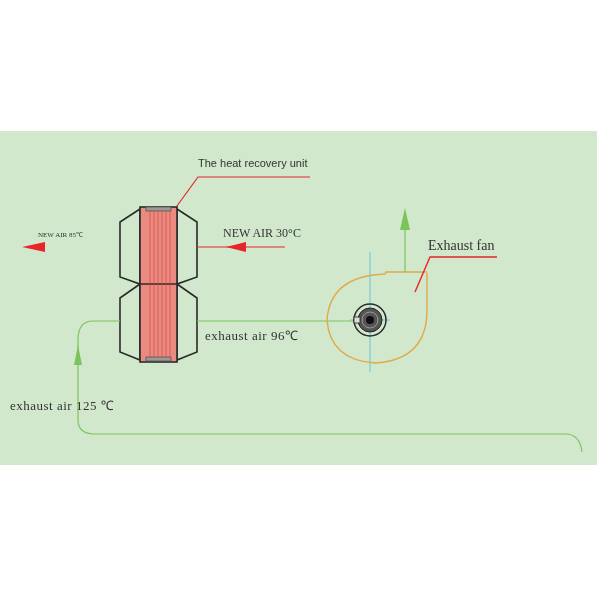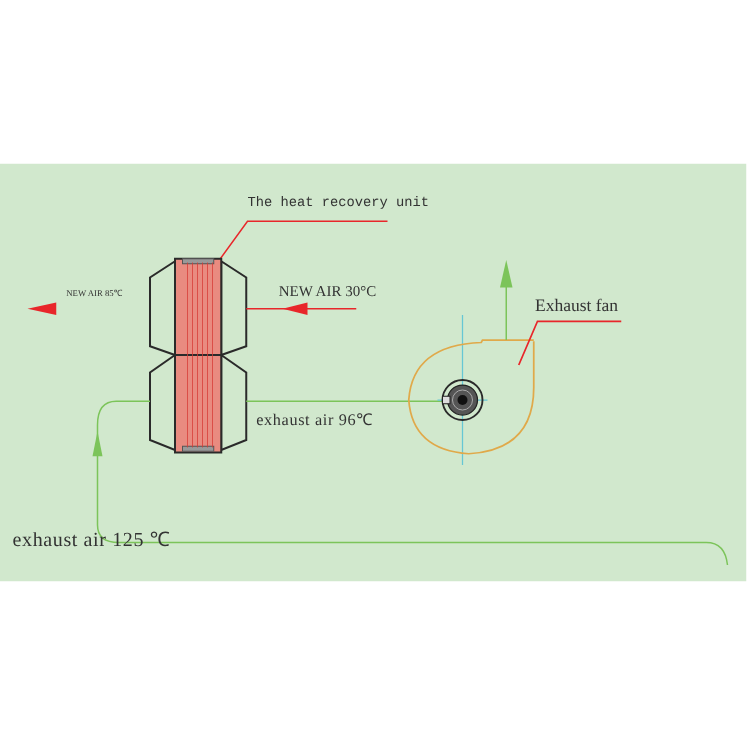--- a/index.html
+++ b/index.html
@@ -1,20 +1,20 @@
 <!DOCTYPE html>
 <html><head>
 <meta charset="utf-8">
 <style>
   html, body { margin: 0; padding: 0; background: #ffffff; }
   body { width: 600px; height: 600px; position: relative; overflow: hidden; font-family: "Liberation Serif", serif; }
   .panel { position: absolute; left: 0; top: 131px; width: 597px; height: 334px; background: #d1e8cd; }
   svg { position: absolute; left: 0; top: 0; }
   .lbl { position: absolute; white-space: nowrap; color: #333; }
-  .sans { font-family: Liberation Mono, monospace; text-align: center; }
+  .sans { font-family: Liberation Sans, sans-serif; text-align: center; }
 </style>
 </head>
 <body>
 
 <div class="panel"></div>
 
 <svg width="600" height="600" viewBox="0 0 600 600">
 
   <g>
     <polyline points="310,177 198,177 161,228" fill="none" stroke="#e8262a" stroke-width="1.2"></polyline>
@@ -65,15 +65,15 @@
     <rect x="354" y="317" width="6" height="6" fill="#ddd" stroke="#222" stroke-width="0.8"></rect>
     <line x1="405" y1="272" x2="405" y2="228" stroke="#7cc45a" stroke-width="1.2"></line>
     <polygon points="405,208 400,230 410,230" fill="#7cc45a"></polygon>
     <polyline points="497,257 430,257 415,292" fill="none" stroke="#e8262a" stroke-width="1.4"></polyline>
   </g>
 </svg>
 
 <span class="lbl sans" style="left:198px;top:157px;font-size:11px;">The heat recovery unit</span>
 <span class="lbl" style="left:428px;top:238px;font-size:14px;text-align:center;">Exhaust fan</span>
 <span class="lbl" style="left:223px;top:226px;font-size:12px;">NEW AIR 30°C</span>
-<span class="lbl" style="left:38px;top:230px;font-size:7px;margin-left:15px;">NEW AIR 85℃</span>
+<span class="lbl" style="left:38px;top:230px;font-size:7px;">NEW AIR 85℃</span>
 <span class="lbl" style="left:205px;top:326px;font-size:13px;letter-spacing:0.5px;">exhaust air 96℃</span>
-<span class="lbl" style="left:10px;top:420px;font-size:16px;letter-spacing:0.5px;">exhaust air 125 ℃</span>
+<span class="lbl" style="left:10px;top:396px;font-size:13px;letter-spacing:0.5px;">exhaust air 125 ℃</span>
 
 </body></html>

